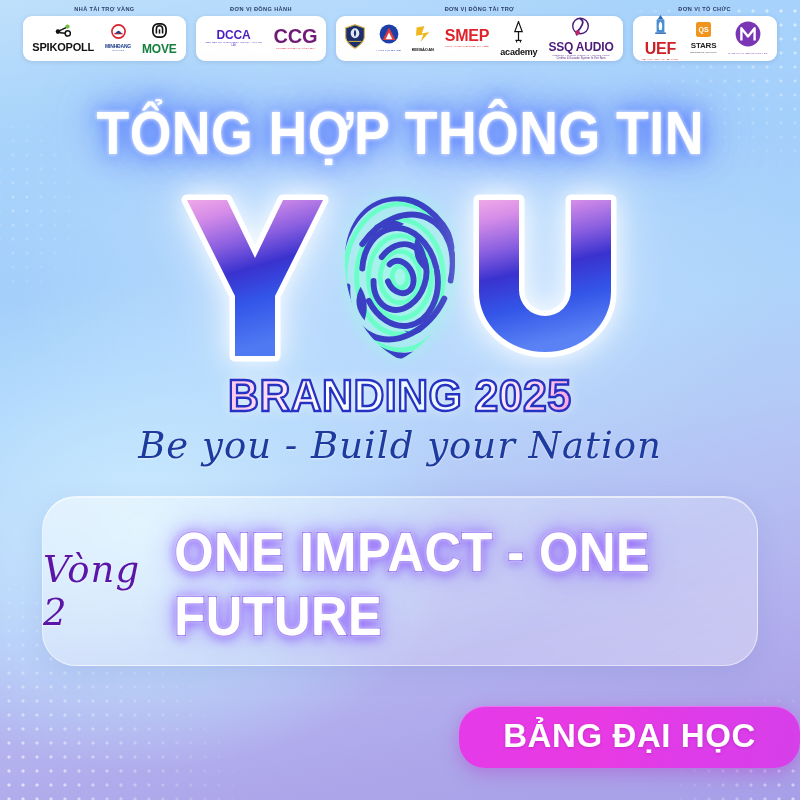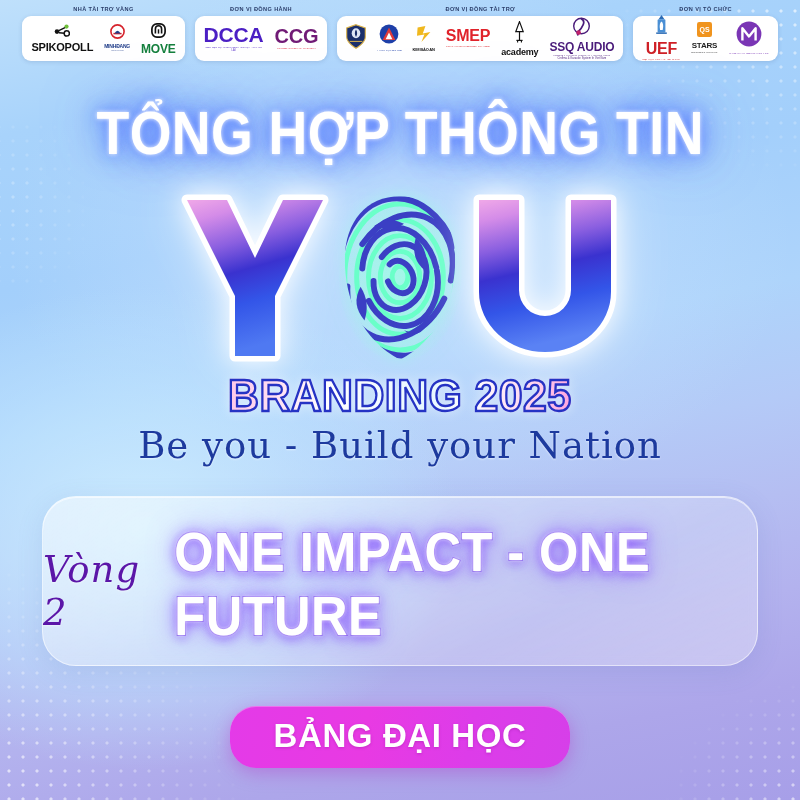--- a/index.html
+++ b/index.html
@@ -136,21 +136,21 @@
     paint-order: stroke fill;
     filter: drop-shadow(0 0 6px rgba(255,255,255,.5));
   }
 
   
   .tagline {
     position: absolute; left: 0; top: 424px; width: 800px; text-align: center;
   }
   .tagline-txt {
     font-family: "DejaVu Serif", serif;
-    font-size: 37px; font-weight: 400;
+    font-size: 37px; font-style: italic; font-weight: 400;
     color: #1d3a9e; letter-spacing: 1px;
     text-shadow: 0 1px 2px rgba(255,255,255,.55);
   }
 
   
   .glass {
     position: absolute; left: 42px; top: 496px; width: 716px; height: 170px;
     border-radius: 34px;
     background: linear-gradient(150deg, rgba(255,255,255,.52) 0%, rgba(255,255,255,.30) 40%, rgba(255,255,255,.20) 70%, rgba(255,255,255,.34) 100%);
     border: 1px solid rgba(255,255,255,.55);
@@ -175,21 +175,21 @@
     text-shadow:
       0 0 4px rgba(255,255,255,.85),
       0 0 14px rgba(150,100,255,.9),
       0 0 30px rgba(130,80,250,.7),
       0 3px 10px rgba(110,60,230,.45);
   }
 
   
   .cta-wrap {
     position: absolute; left: 0; top: 706px; width: 800px;
-    display: flex; justify-content: center;
+    display: flex; justify-content: flex-end;
   }
   .cta {
     background: linear-gradient(100deg,#e43ae8 0%, #e83ae3 40%, #dd3ce9 70%, #d63fe9 100%);
     border-radius: 26px;
     padding: 11px 44px 13px;
     box-shadow: 0 5px 18px rgba(180,40,190,.36), inset 0 1px 0 rgba(255,255,255,.28);
     border: none; cursor: pointer;
   }
   .cta-txt {
     font-size: 33px; font-weight: 700; color: #ffffff; letter-spacing: .6px;
@@ -236,21 +236,21 @@
                 <path d="M7.5 6.3 V10.6" stroke="#111" stroke-width="1.5"></path>
               </svg></span>
             <span class="lg-main" style="font-size: 12px; color: #15803d;">MOVE</span>
           </div>
         </div>
       </div>
       <div class="sponsor-group">
         <div class="sponsor-title">ĐƠN VỊ ĐỒNG HÀNH</div>
         <div class="sponsor-card">
           <div class="logo">
-            <span class="lg-main" style="font-size: 21px; color: rgb(75, 31, 196);">DCCA</span>
+            <span class="lg-main" style="font-size: 12px; color: rgb(75, 31, 196);">DCCA</span>
             <span class="lg-sub" style="color: rgb(75, 31, 196); max-width: 58px; text-align: center; white-space: normal; line-height: 1.15; overflow: hidden;">CÂU LẠC BỘ NHÀ DOANH NGHIỆP TƯƠNG LAI</span>
           </div>
           <div class="logo">
             <span class="lg-main" style="font-size: 20px; color: #701a75;">CCG</span>
             <span class="lg-sub" style="color: rgb(225, 36, 58); max-width: 58px; text-align: center; white-space: normal; line-height: 1.15; overflow: hidden;">GLOBAL CREATIVE COMPANY</span>
           </div>
         </div>
       </div>
       <div class="sponsor-group">
         <div class="sponsor-title">ĐƠN VỊ ĐỒNG TÀI TRỢ</div>

